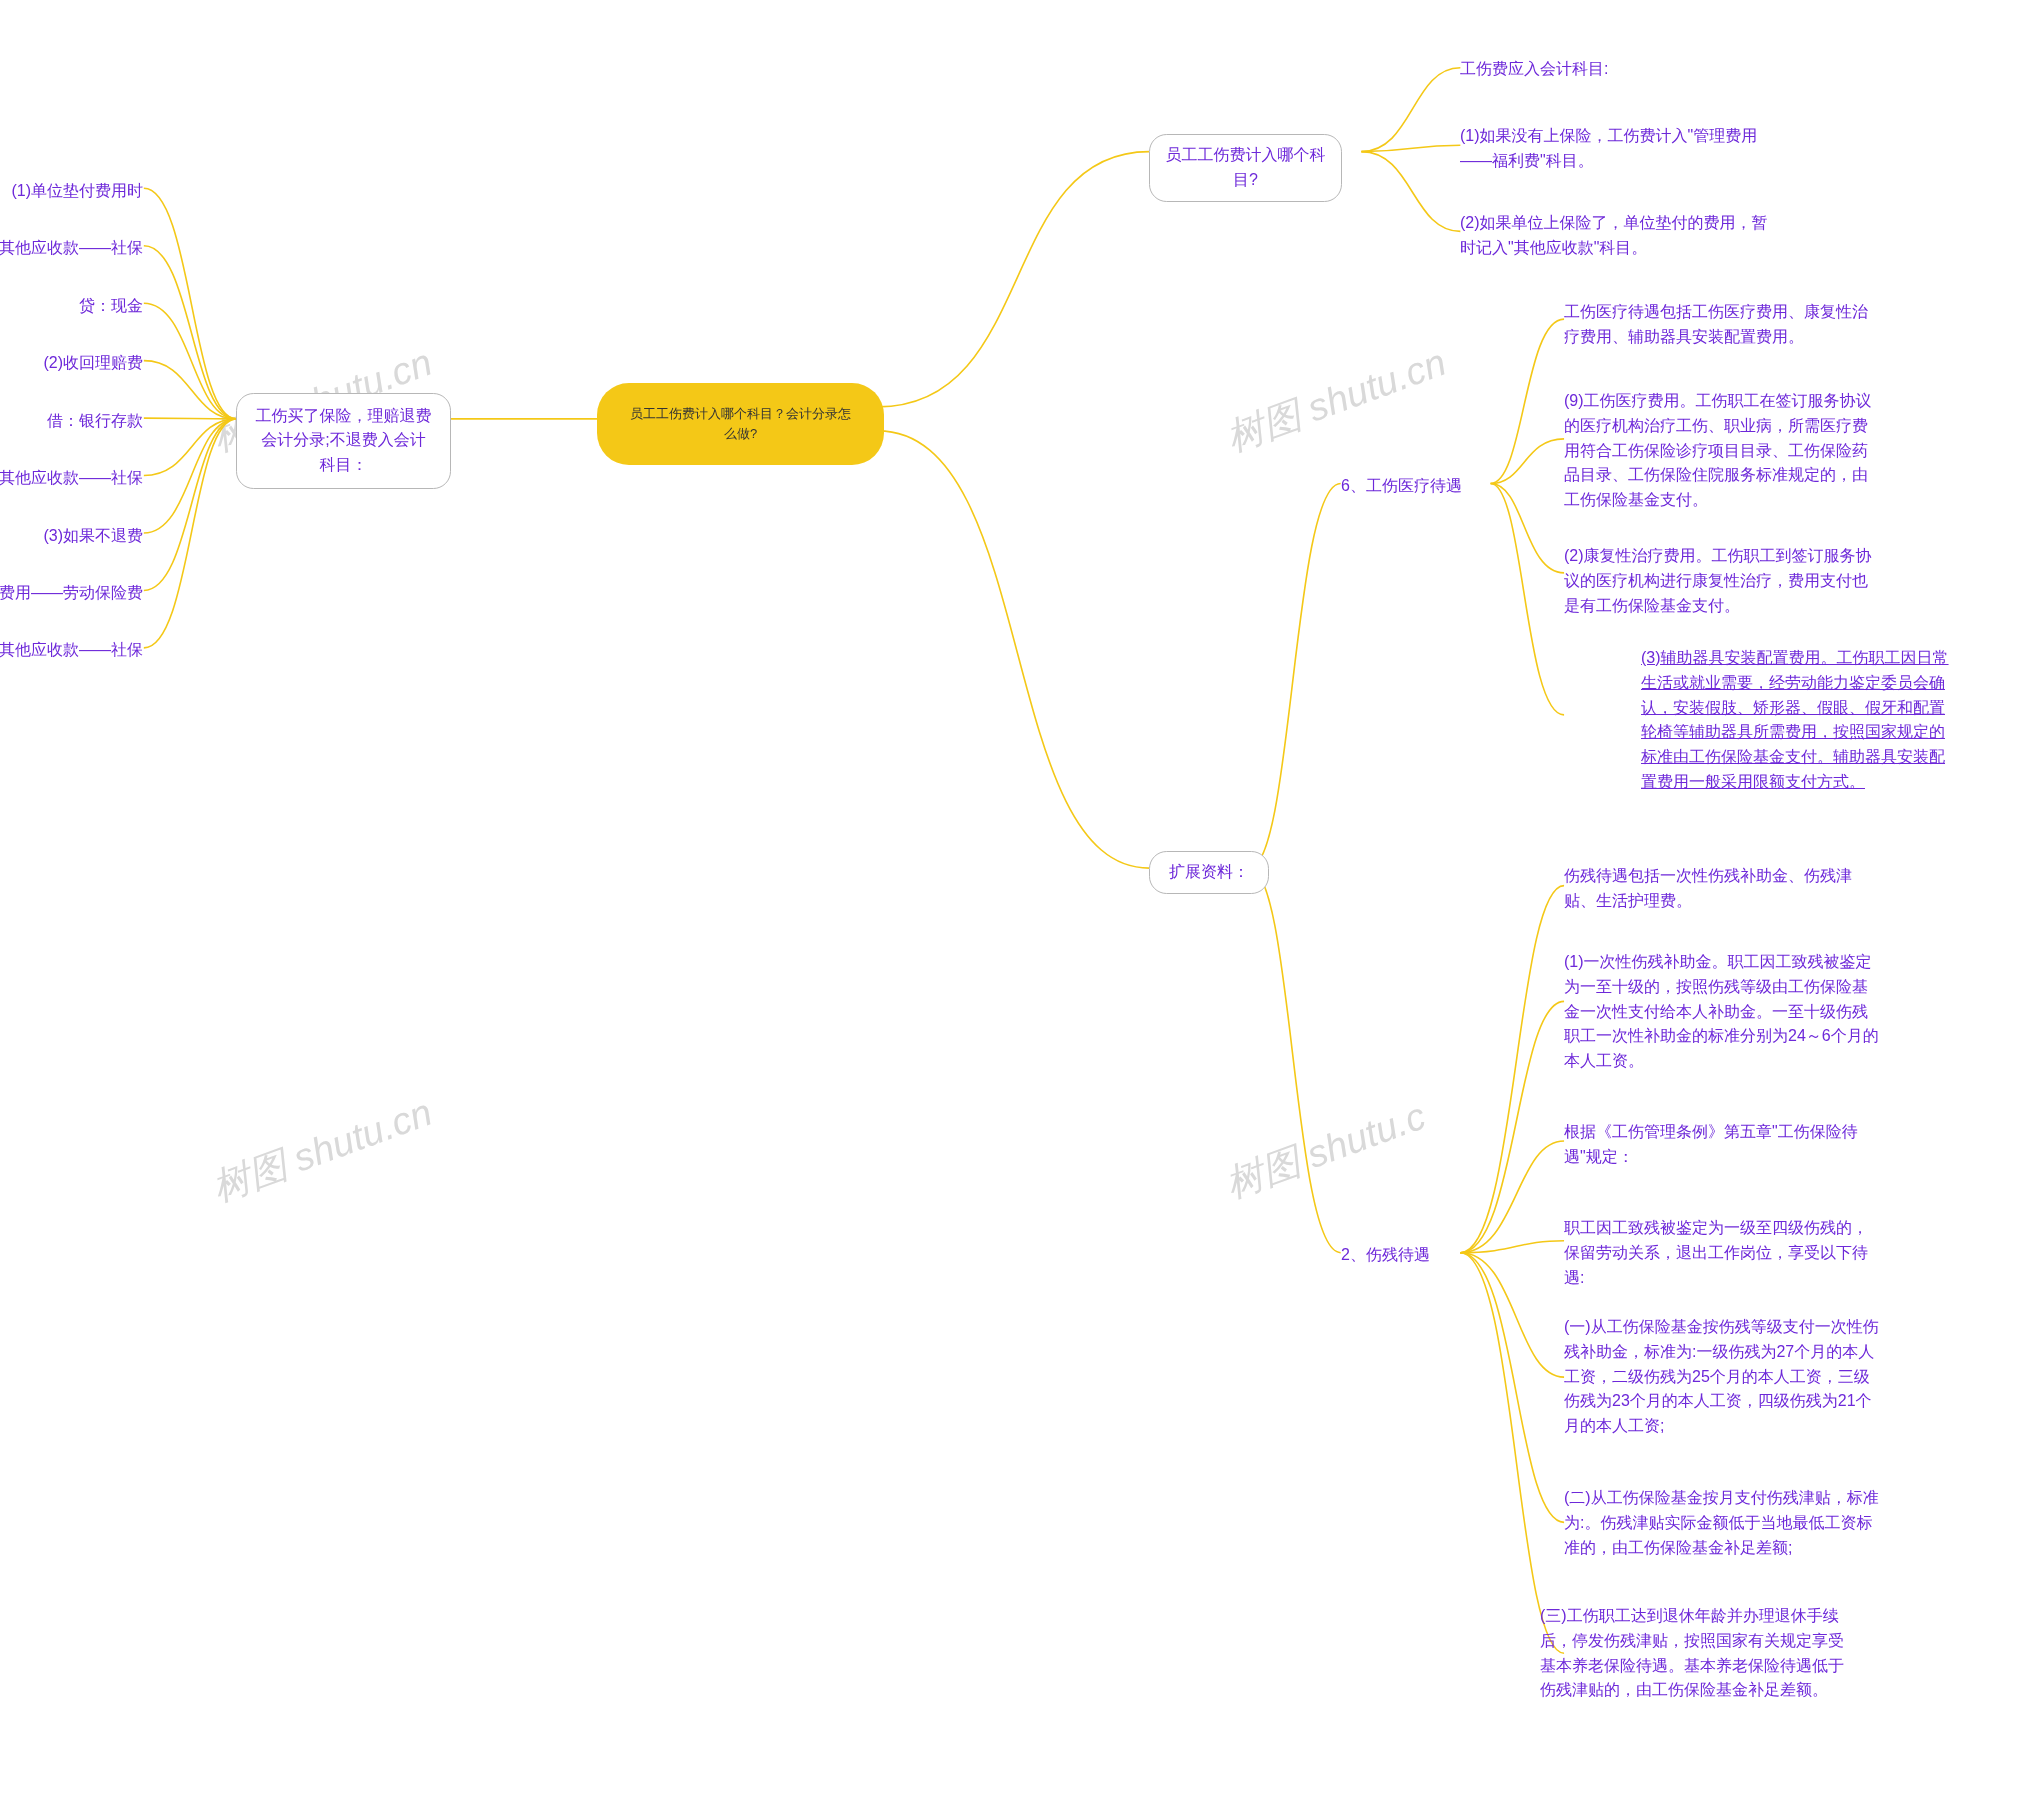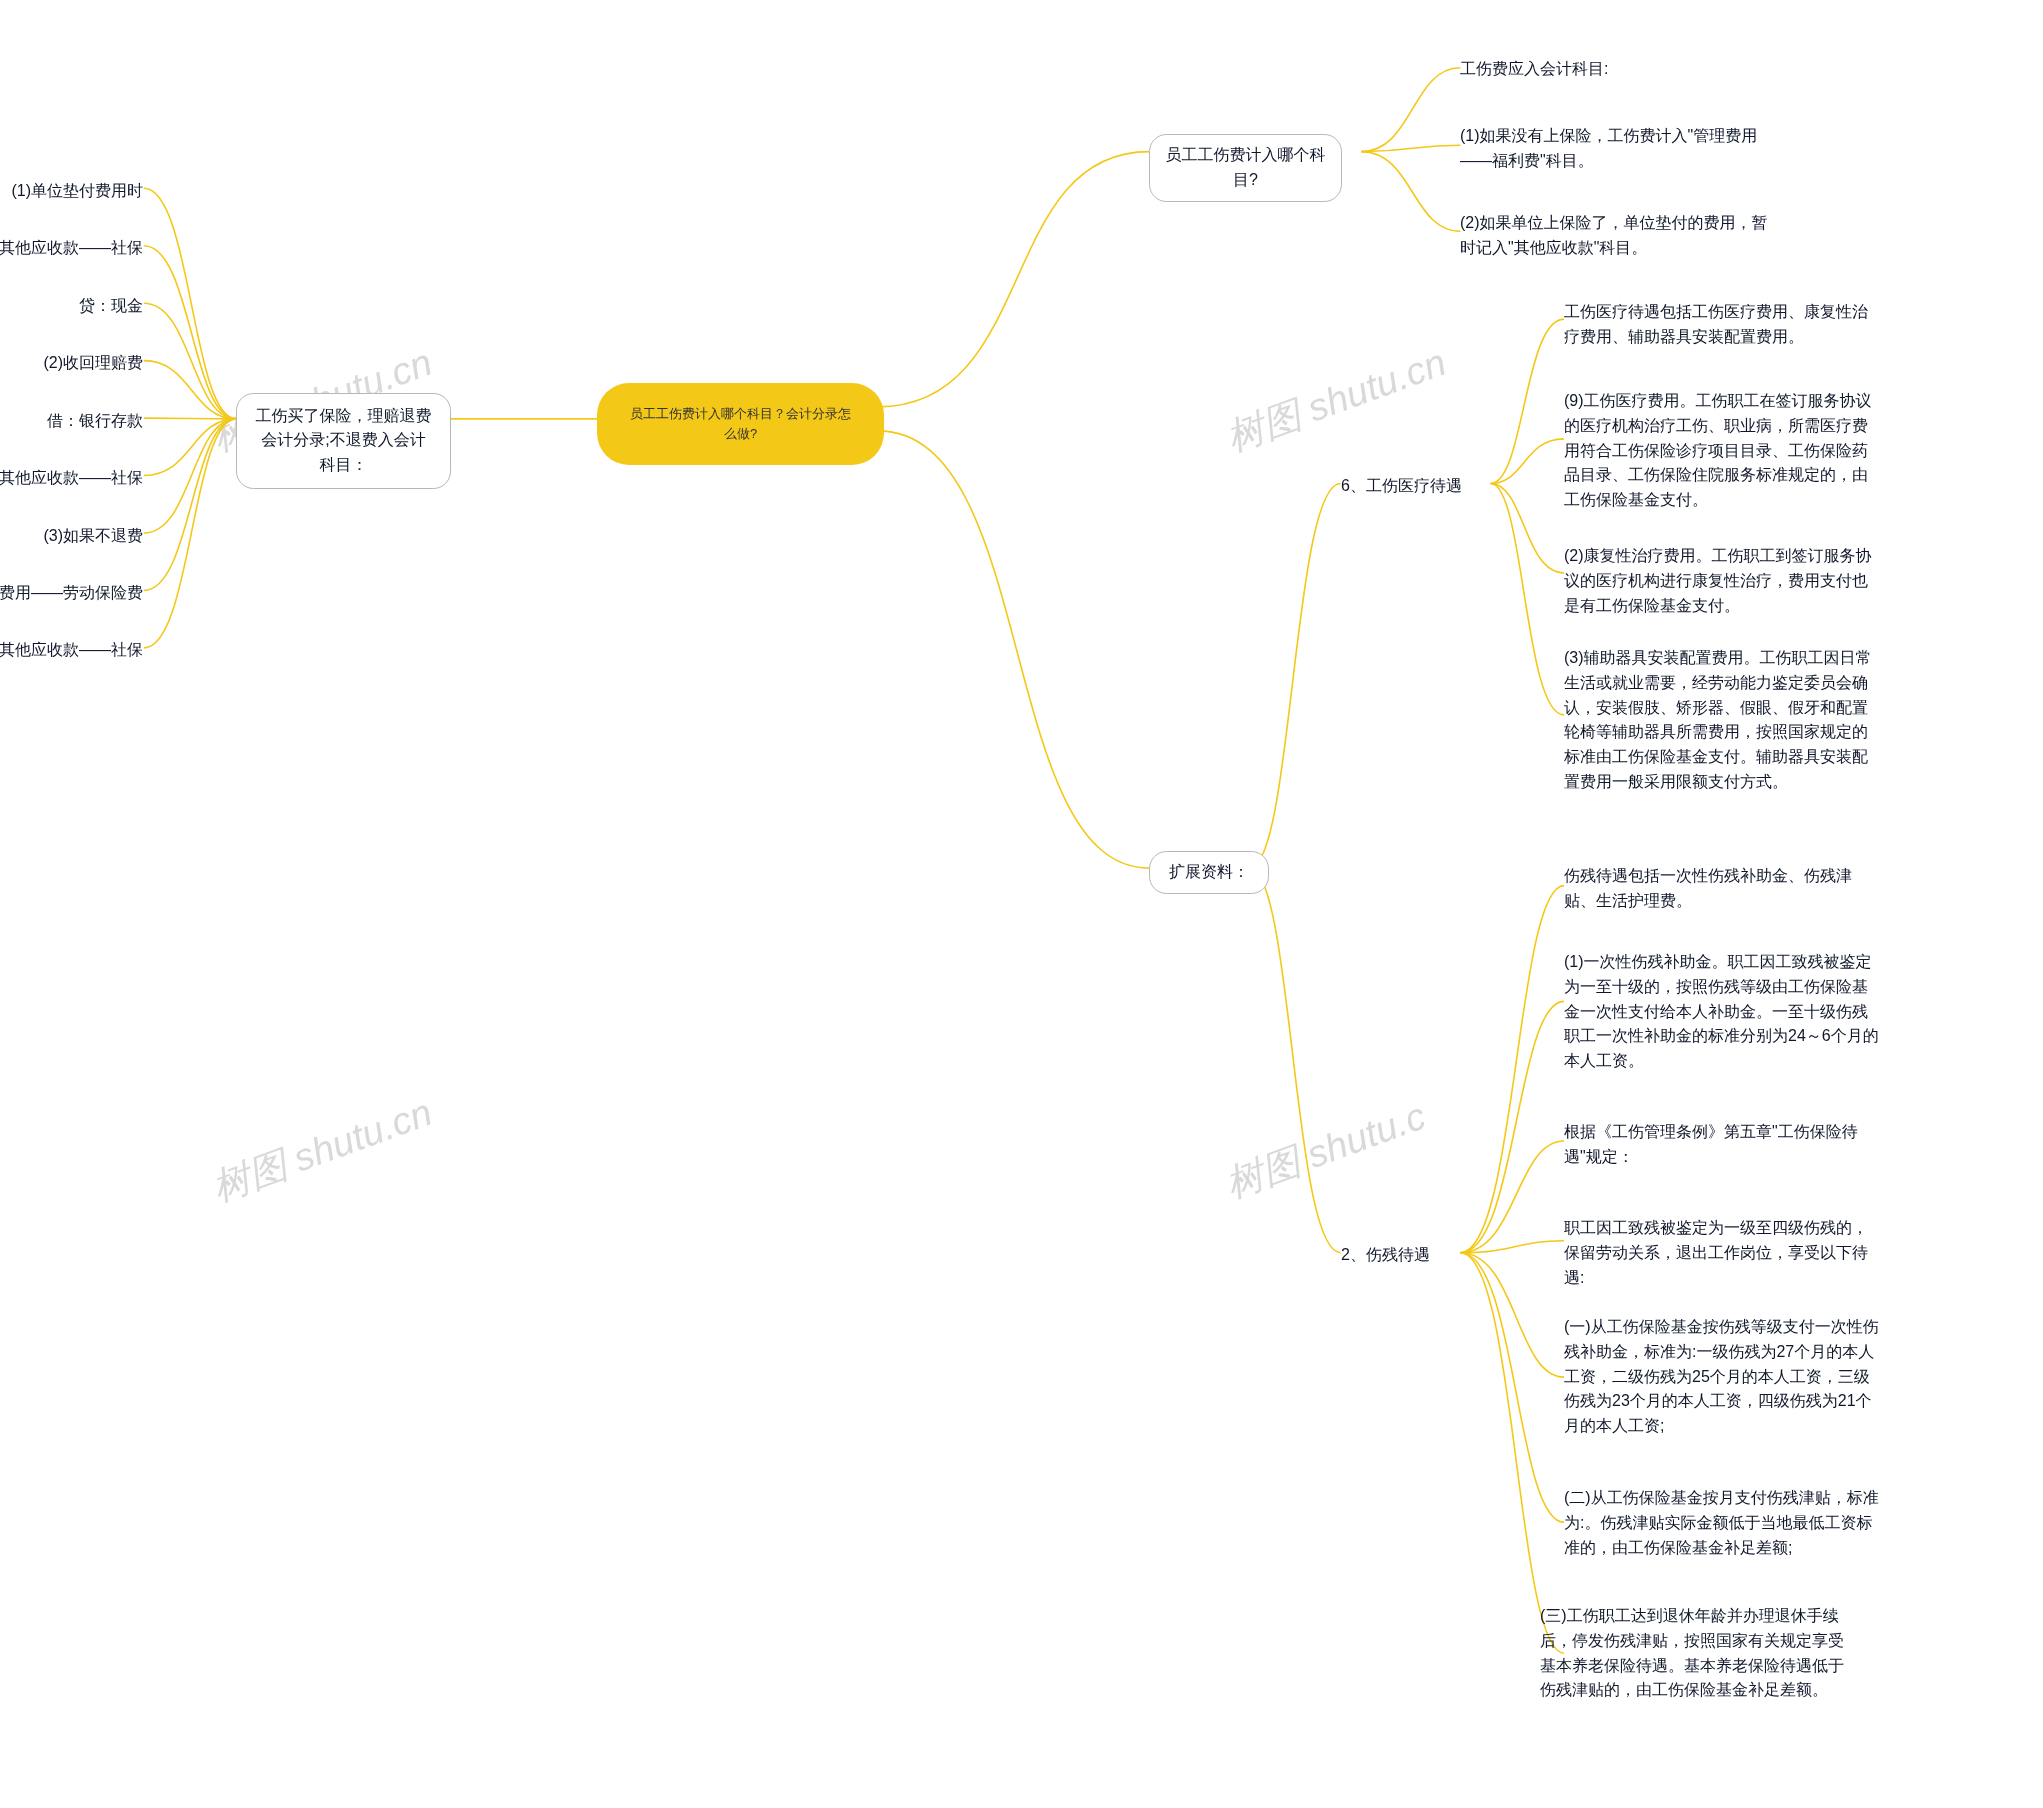--- a/index.html
+++ b/index.html
@@ -22,21 +22,21 @@
   }
   svg.connectors {
     position: absolute;
     top: 0; left: 0;
     width: 2043px;
     height: 1808px;
   }
   .node {
     position: absolute;
     font-size: 16px;
-    color: #0f172a;
+    color: #6d28d9;
     line-height: 1.55;
   }
   .root {
     background: #f4c817;
     color: #333;
     border-radius: 32px;
     padding: 21px 29px;
     text-align: center;
     font-size: 13px;
     max-width: 287px;
@@ -131,21 +131,21 @@
 <div class="node leaf-right" style="left:1460px; top:57px;">工伤费应入会计科目:</div>
 <div class="node leaf-right" style="left:1460px; top:124px;">(1)如果没有上保险，工伤费计入"管理费用——福利费"科目。</div>
 <div class="node leaf-right" style="left:1460px; top:211px;">(2)如果单位上保险了，单位垫付的费用，暂时记入"其他应收款"科目。</div>
 
 <div class="node pill-tight" style="left:1149px; top:851px; width:120px;">扩展资料：</div>
 
 <div class="node" style="left:1341px; top:474px;">6、工伤医疗待遇</div>
 <div class="node leaf-right" style="left:1564px; top:300px;">工伤医疗待遇包括工伤医疗费用、康复性治疗费用、辅助器具安装配置费用。</div>
 <div class="node leaf-right" style="left:1564px; top:389px;">(9)工伤医疗费用。工伤职工在签订服务协议的医疗机构治疗工伤、职业病，所需医疗费用符合工伤保险诊疗项目目录、工伤保险药品目录、工伤保险住院服务标准规定的，由工伤保险基金支付。</div>
 <div class="node leaf-right" style="left:1564px; top:544px;">(2)康复性治疗费用。工伤职工到签订服务协议的医疗机构进行康复性治疗，费用支付也是有工伤保险基金支付。</div>
-<div class="node leaf-right" style="left:1564px; top:646px;">(3)辅助器具安装配置费用。工伤职工因日常生活或就业需要，经劳动能力鉴定委员会确认，安装假肢、矫形器、假眼、假牙和配置轮椅等辅助器具所需费用，按照国家规定的标准由工伤保险基金支付。辅助器具安装配置费用一般采用限额支付方式。</div>
+<div class="node leaf-right" style="left:1641px; top:646px;text-decoration:underline;">(3)辅助器具安装配置费用。工伤职工因日常生活或就业需要，经劳动能力鉴定委员会确认，安装假肢、矫形器、假眼、假牙和配置轮椅等辅助器具所需费用，按照国家规定的标准由工伤保险基金支付。辅助器具安装配置费用一般采用限额支付方式。</div>
 
 <div class="node" style="left:1341px; top:1243px;">2、伤残待遇</div>
 <div class="node leaf-right" style="left:1564px; top:864px;">伤残待遇包括一次性伤残补助金、伤残津贴、生活护理费。</div>
 <div class="node leaf-right" style="left:1564px; top:950px;">(1)一次性伤残补助金。职工因工致残被鉴定为一至十级的，按照伤残等级由工伤保险基金一次性支付给本人补助金。一至十级伤残职工一次性补助金的标准分别为24～6个月的本人工资。</div>
 <div class="node leaf-right" style="left:1564px; top:1120px;">根据《工伤管理条例》第五章"工伤保险待遇"规定：</div>
 <div class="node leaf-right" style="left:1564px; top:1216px;">职工因工致残被鉴定为一级至四级伤残的，保留劳动关系，退出工作岗位，享受以下待遇:</div>
 <div class="node leaf-right" style="left:1564px; top:1315px;">(一)从工伤保险基金按伤残等级支付一次性伤残补助金，标准为:一级伤残为27个月的本人工资，二级伤残为25个月的本人工资，三级伤残为23个月的本人工资，四级伤残为21个月的本人工资;</div>
 <div class="node leaf-right" style="left:1564px; top:1486px;">(二)从工伤保险基金按月支付伤残津贴，标准为:。伤残津贴实际金额低于当地最低工资标准的，由工伤保险基金补足差额;</div>
 <div class="node leaf-right" style="left:1540px; top:1604px;">(三)工伤职工达到退休年龄并办理退休手续后，停发伤残津贴，按照国家有关规定享受基本养老保险待遇。基本养老保险待遇低于伤残津贴的，由工伤保险基金补足差额。</div>
 

